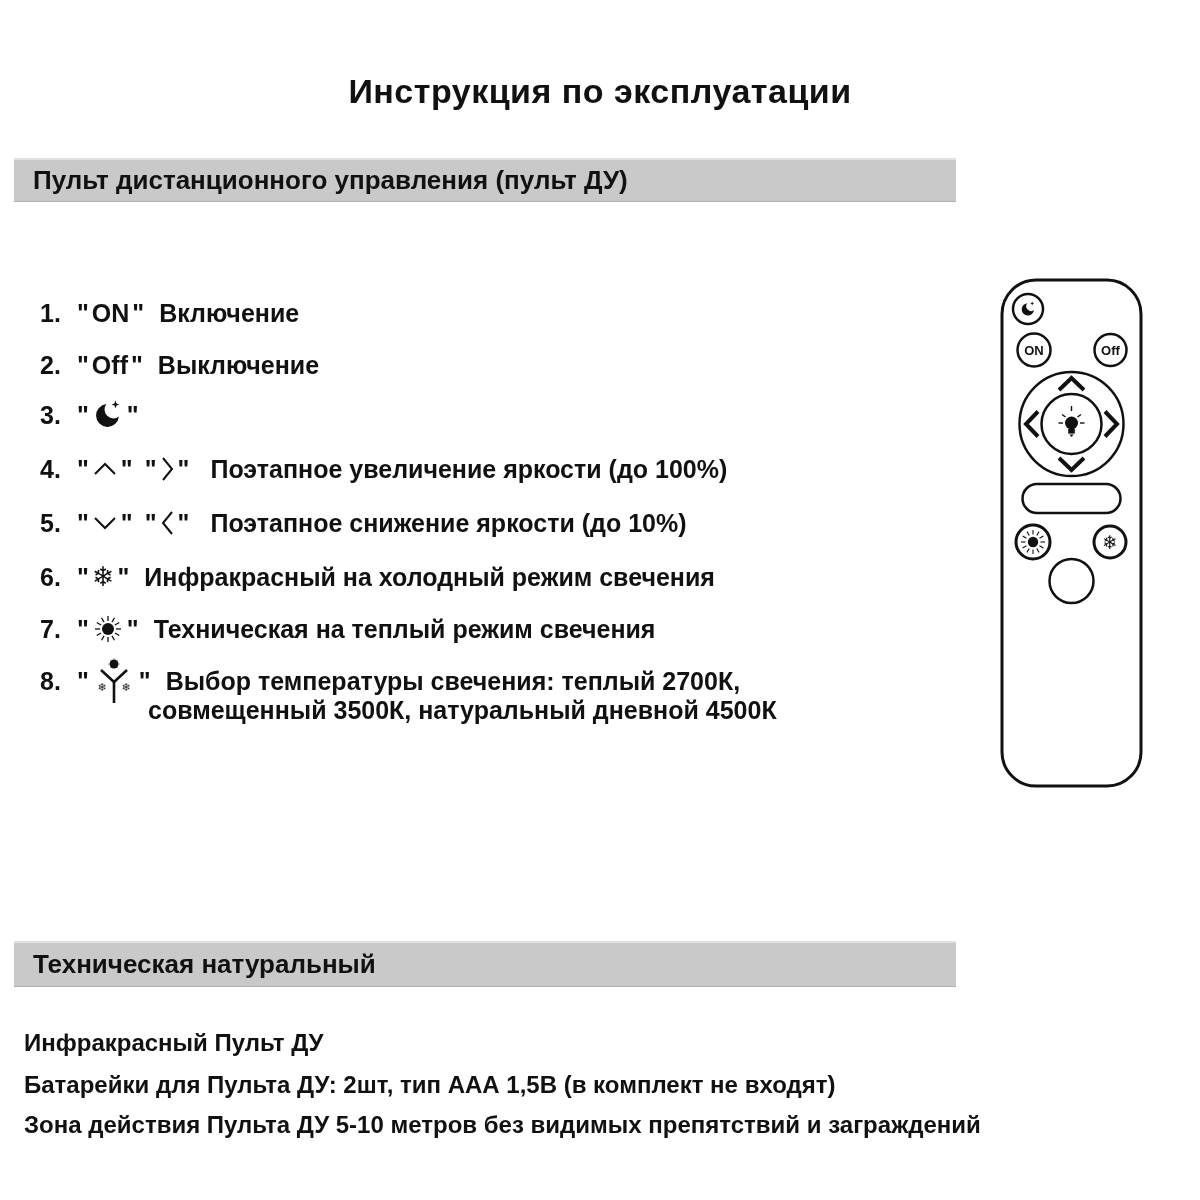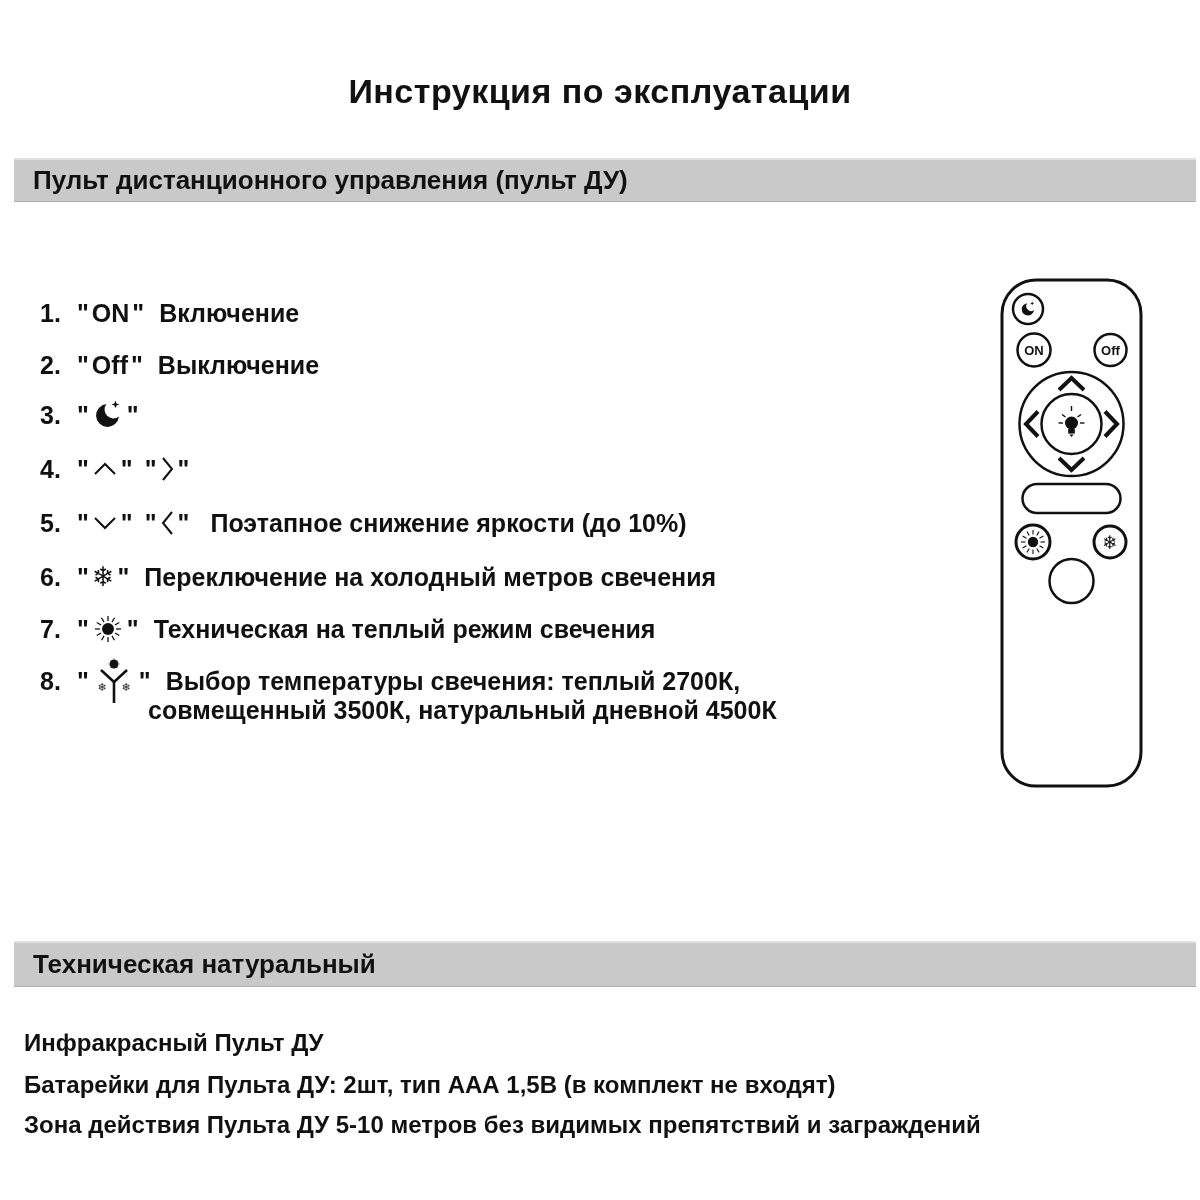--- a/index.html
+++ b/index.html
@@ -1,20 +1,20 @@
 <!DOCTYPE html>
 <html><head>
 <meta charset="utf-8">
 <style>
   html,body{margin:0;padding:0;background:#ffffff;}
   #page{position:relative;width:1200px;height:1200px;background:#ffffff;overflow:hidden;
         font-family:"Liberation Sans","DejaVu Sans",sans-serif;color:#111;font-weight:bold;}
   .title{position:absolute;left:0;top:72px;width:1200px;text-align:center;
          font-size:34px;letter-spacing:0.5px;}
-  .bar{position:absolute;left:14px;width:1182px;background:#c9c9c9;
+  .bar{position:absolute;left:14px;width:942px;background:#c9c9c9;
        box-shadow:inset 0 2px 0 rgba(255,255,255,.45), inset 0 -1px 0 rgba(0,0,0,.12);
        display:flex;align-items:center;padding-left:19px;box-sizing:border-box;font-size:26px;}
   .bar1{top:158px;height:44px;}
   .bar2{top:941px;height:46px;}
   .row{position:absolute;left:40px;display:flex;align-items:center;font-size:25px;height:36px;}
   .num{width:34px;flex:0 0 auto;}
   .q{margin:0 3px;flex:0 0 auto;}
   .gap{width:12px;flex:0 0 auto;}
   .gap-sm{width:6px;flex:0 0 auto;}
   .gap-lg{width:18px;flex:0 0 auto;}
@@ -72,20 +72,21 @@
       <polyline points="3,14 13,4 23,14" fill="none" stroke="#111" stroke-width="2"></polyline>
     </svg>
     <span class="q">"</span>
     <span class="gap-sm"></span>
     <span class="q">"</span>
     <svg class="icn" width="15" height="30" viewBox="0 0 15 30">
       <polyline points="3,4 12,15 3,26" fill="none" stroke="#111" stroke-width="2"></polyline>
     </svg>
     <span class="q">"</span>
     <span class="gap-lg"></span>
+    <span>Поэтапное увеличение яркости (до 100%)</span>
   </div>
 
   <div class="row" style="top:505px">
     <span class="num">5.</span>
     <span class="q">"</span>
     <svg class="icn" width="26" height="18" viewBox="0 0 26 18">
       <polyline points="3,4 13,14 23,4" fill="none" stroke="#111" stroke-width="2"></polyline>
     </svg>
     <span class="q">"</span>
     <span class="gap-sm"></span>
@@ -97,21 +98,21 @@
     <span class="gap-lg"></span>
     <span>Поэтапное снижение яркости (до 10%)</span>
   </div>
 
   <div class="row" style="top:559px">
     <span class="num">6.</span>
     <span class="q">"</span>
     <span class="snowtxt">❄</span>
     <span class="q">"</span>
     <span class="gap"></span>
-    <span>Переключение на холодный метров свечения</span>
+    <span>Инфракрасный на холодный режим свечения</span>
   </div>
 
   <div class="row" style="top:611px">
     <span class="num">7.</span>
     <span class="q">"</span>
     <svg class="icn" width="32" height="32" viewBox="0 0 32 32">
       <circle cx="16" cy="16" r="6" fill="#111"></circle>
       <g stroke="#111" stroke-width="1.3">
         <line x1="16" y1="8" x2="16" y2="3"></line>
         <line x1="16" y1="8" x2="16" y2="3" transform="rotate(30 16 16)"></line>

